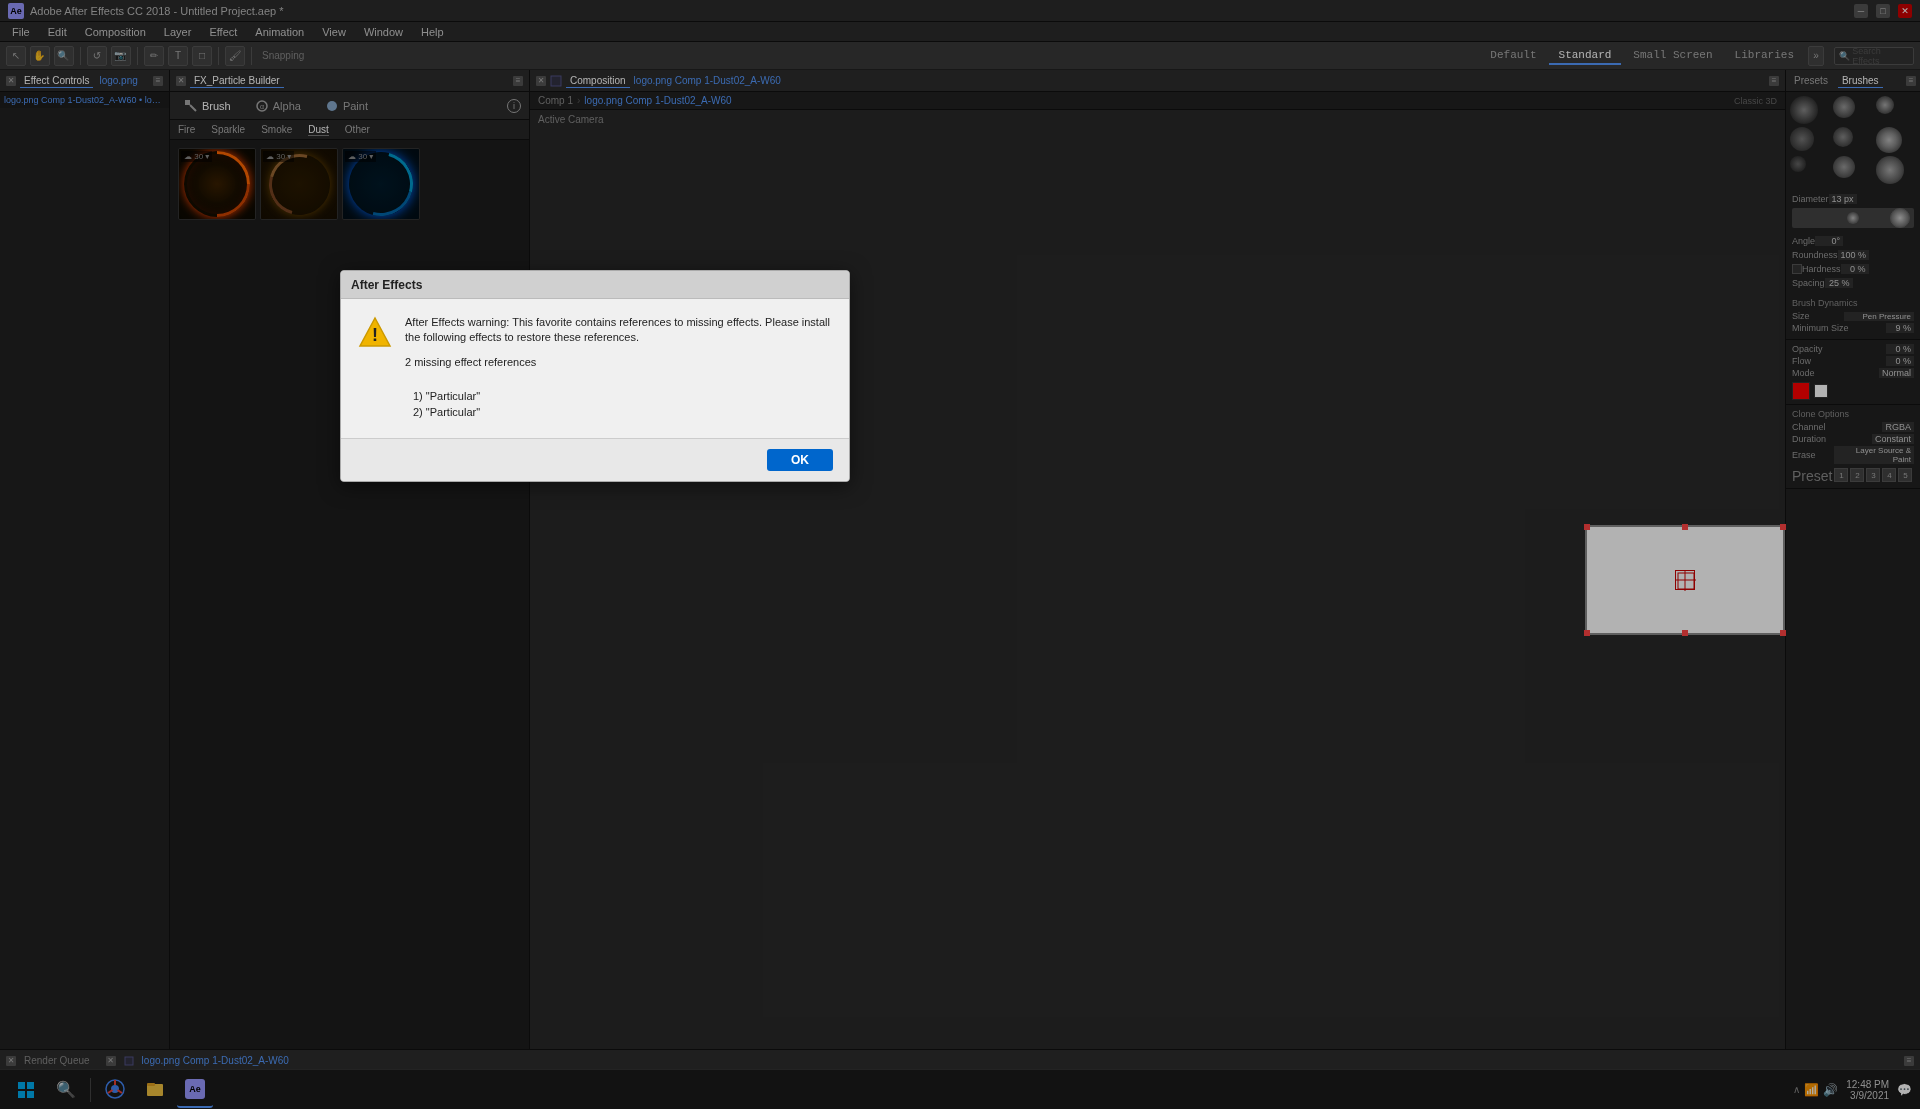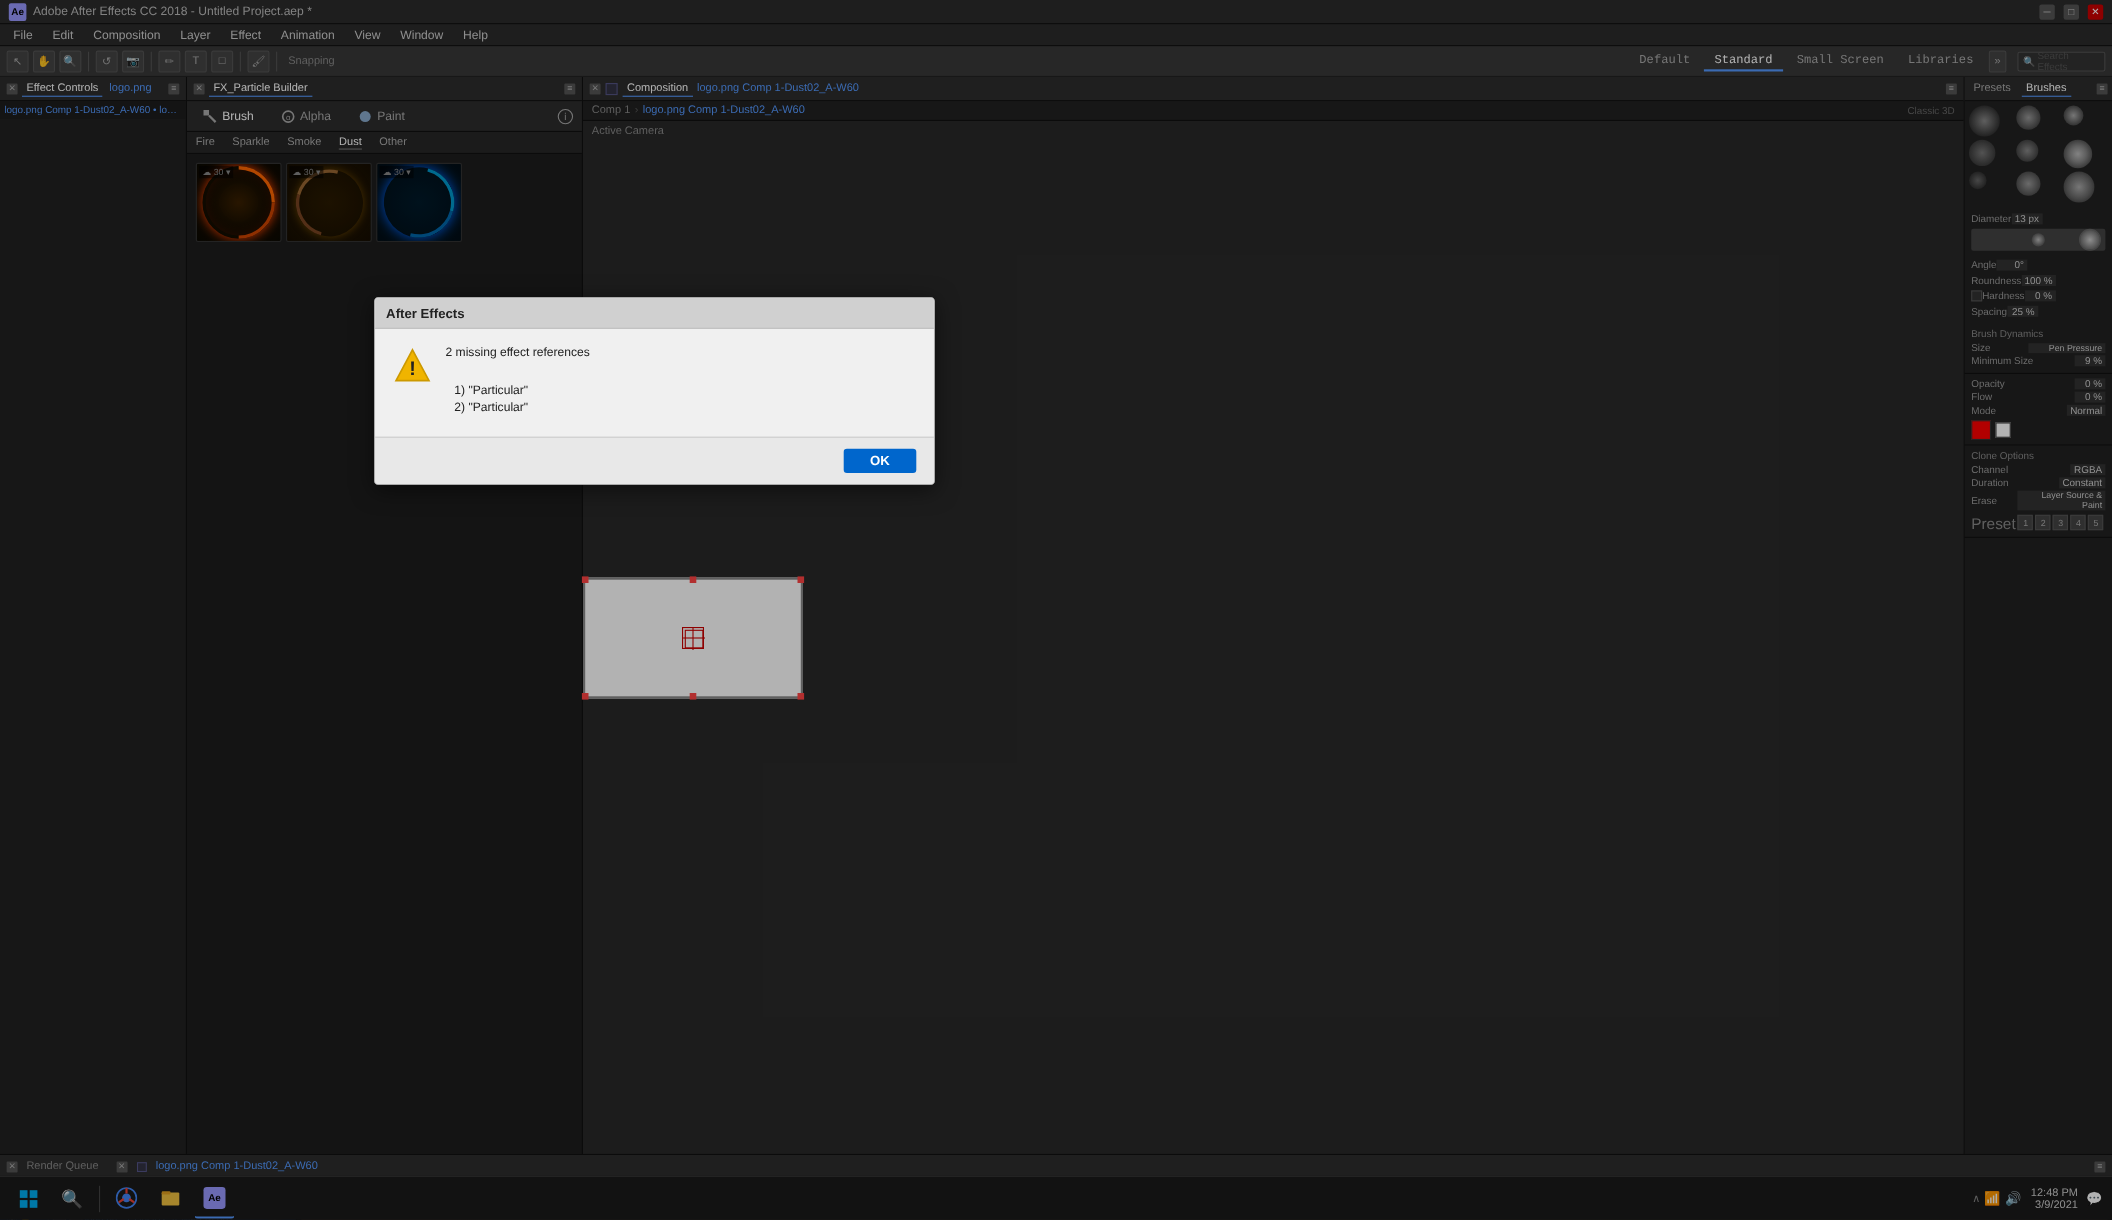--- a/index.html
+++ b/index.html
@@ -336,21 +336,21 @@
       padding: 0 8px;
       gap: 4px;
       font-size: 10px;
       color: #888;
       border-bottom: 1px solid #111;
     }
     .comp-canvas {
       flex: 1;
       display: flex;
       align-items: center;
-      justify-content: flex-start;
+      justify-content: flex-end;
       background: #292929;
       position: relative;
     }
     .active-camera-label {
       position: absolute;
       top: 4px;
       left: 8px;
       font-size: 10px;
       color: #888;
     }
@@ -1022,20 +1022,21 @@
     <div class="dialog-body">
       <div class="dialog-content">
 
         <div class="warning-icon">
           <svg width="36" height="36" viewBox="0 0 36 36">
             <polygon points="18,3 33,31 3,31" fill="#f0b400" stroke="#cc9900" stroke-width="1.5"></polygon>
             <text x="18" y="26" font-size="18" font-weight="bold" fill="#222" text-anchor="middle">!</text>
           </svg>
         </div>
         <div class="dialog-text">
+          <div class="dialog-main-text">After Effects warning: This favorite contains references to missing effects. Please install the following effects to restore these references.</div>
           <div class="dialog-sub-text">2 missing effect references</div>
           <div class="dialog-item">
             <span>1)</span>
             <span> </span>
             <span>"Particular"</span>
           </div>
           <div class="dialog-item">
             <span>2)</span>
             <span> </span>
             <span>"Particular"</span>

